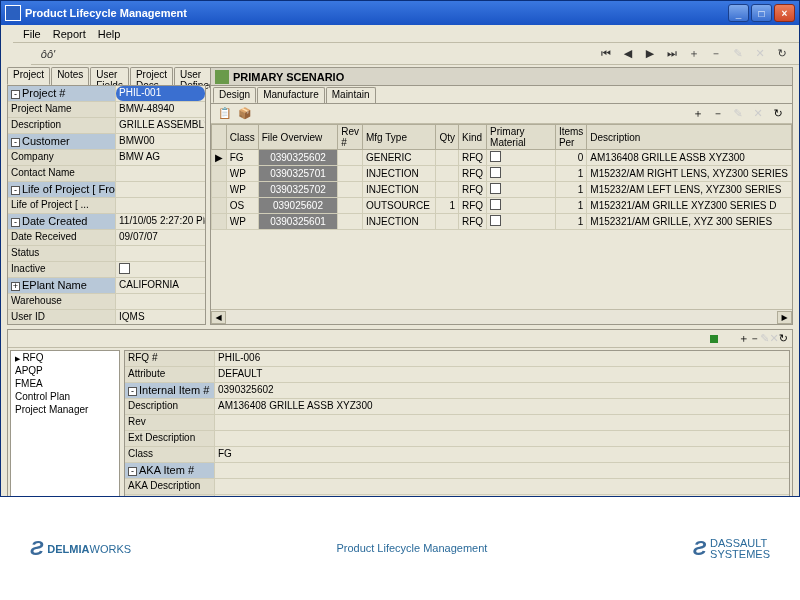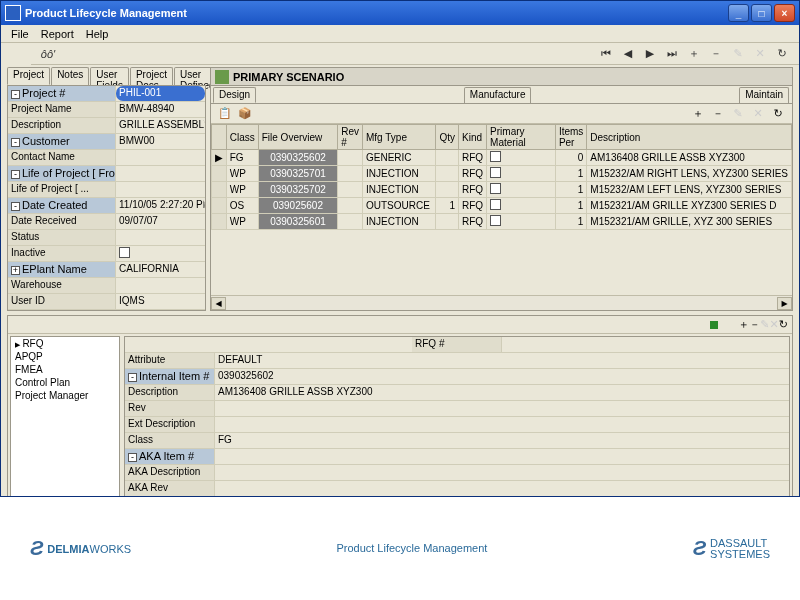--- a/index.html
+++ b/index.html
@@ -3,42 +3,42 @@
 <meta charset="utf-8">
 <style>
 * { box-sizing: border-box; margin: 0; padding: 0; font-family: Tahoma, sans-serif; font-size: 11px; }
 body { background: #fff; width: 800px; height: 600px; overflow: hidden; }
 .window { width: 800px; height: 497px; border: 1px solid #0a2f7a; background: #eae7d8; display: flex; flex-direction: column; }
 .titlebar { height: 24px; background: linear-gradient(#3a78e0,#1a54c4); display: flex; align-items: center; padding: 0 4px; color: #fff; font-weight: bold; }
 .titlebar .app-icon { width: 16px; height: 16px; background: #2a60c0; border: 1px solid #fff; margin-right: 4px; }
 .titlebar .spacer { flex: 1; }
 .titlebar .winbtn { width: 21px; height: 18px; margin-left: 2px; background: linear-gradient(#7ea9ec,#3a6fd0); border: 1px solid #1a3f8a; border-radius: 3px; display: flex; align-items: center; justify-content: center; color: #fff; font-weight: bold; font-size: 10px; cursor: pointer; }
 .titlebar .winbtn.close { background: linear-gradient(#ec7e5a,#d04a2a); border-color: #8a2a1a; }
-.menubar { height: 18px; background: #eae7d8; border-bottom: 1px solid #c0bca8; display: flex; align-items: center; padding: 0 4px; }
+.menubar { height: 18px; background: #eae7d8; border-bottom: 1px solid #c0bca8; display: flex; align-items: center; padding: 0 4px; margin-left: 12px; }
 .menubar span { padding: 0 6px; cursor: pointer; }
 .toolbar { height: 22px; background: #eae7d8; border-bottom: 1px solid #c0bca8; display: flex; align-items: center; padding: 0 6px; margin-left: 30px; }
 .toolbar .tool { width: 18px; height: 16px; margin: 0 2px; display: flex; align-items: center; justify-content: center; cursor: pointer; color: #333; }
 .toolbar .spacer { flex: 1; }
 .body-area { flex: 1; padding: 2px 6px 6px 6px; display: flex; flex-direction: column; gap: 4px; overflow: hidden; }
 .upper { display: flex; gap: 4px; height: 258px; }
 .left-panel { width: 199px; display: flex; flex-direction: column; }
 .tabs { display: flex; height: 18px; }
 .tab { background: #eae7d8; border: 1px solid #9c988a; border-bottom: none; padding: 1px 5px; margin-right: 1px; cursor: pointer; font-size: 10px; border-radius: 2px 2px 0 0; }
 .tab.active { background: #eae7d8; border-bottom: 1px solid #eae7d8; position: relative; z-index: 2; }
 .prop-grid { flex: 1; border: 1px solid #9c988a; background: #eae7d8; overflow: auto; }
 .prop-row { display: flex; height: 16px; border-bottom: 1px solid #d0cdb8; justify-content: center; }
 .prop-label { width: 108px; background: #e0ddcc; padding: 1px 3px; border-right: 1px solid #d0cdb8; white-space: nowrap; overflow: hidden; font-size: 10px; }
 .prop-label.group { background: #b8c8d8; font-weight: normal; }
 .prop-label .toggle { display: inline-block; width: 9px; height: 9px; border: 1px solid #555; margin-right: 2px; text-align: center; line-height: 7px; font-size: 9px; background: #fff; }
 .prop-value { flex: 1; padding: 1px 3px; background: #eae7d8; font-size: 10px; white-space: nowrap; overflow: hidden; border-radius: 7px; }
 .prop-value.sel { background: #3a6fd0; color: #fff; }
 .right-panel { flex: 1; border: 1px solid #9c988a; background: #eae7d8; display: flex; flex-direction: column; }
 .scenario-hdr { height: 18px; background: #d8d5c8; border-bottom: 1px solid #9c988a; display: flex; align-items: center; padding: 0 4px; font-weight: bold; }
 .scenario-hdr .icon { width: 14px; height: 14px; background: #6a9a4a; margin-right: 4px; }
-.sub-tabs { display: flex; height: 18px; padding: 1px 2px 0 2px; border-bottom: 1px solid #9c988a; justify-content: space-between; }
+.sub-tabs { display: flex; height: 18px; padding: 1px 2px 0 2px; border-bottom: 1px solid #9c988a; }
 .sub-toolbar { height: 20px; display: flex; align-items: center; padding: 0 4px; border-bottom: 1px solid #c0bca8; }
 .sub-toolbar .tool { width: 18px; height: 16px; margin: 0 1px; cursor: pointer; display: flex; align-items: center; justify-content: center; }
 .grid-wrap { flex: 1; overflow: auto; background: #eae7d8; position: relative; }
 table.grid { border-collapse: collapse; width: 100%; background: #eae7d8; }
 table.grid th { background: #e0ddcc; border: 1px solid #b0ac98; padding: 1px 3px; font-weight: normal; font-size: 10px; text-align: left; height: 16px; }
 table.grid td { border: 1px solid #d0cdb8; padding: 1px 3px; font-size: 10px; height: 16px; background: #eae7d8; white-space: nowrap; }
 table.grid td.rowhdr { background: #e0ddcc; width: 14px; text-align: center; }
 table.grid td.sel { background: #808080; color: #fff; }
 .chk { display: inline-block; width: 11px; height: 11px; border: 1px solid #555; background: #fff; }
 .hscroll { height: 15px; background: #e8e5d8; border-top: 1px solid #c0bca8; display: flex; align-items: center; }
@@ -110,20 +110,24 @@
             </div>
           <div class="prop-row">
               <div class="prop-label">Description</div>
               <div class="prop-value">GRILLE ASSEMBLY</div>
             </div>
           <div class="prop-row">
               <div class="prop-label group"><span class="toggle">-</span><span>Customer</span></div>
               <div class="prop-value">BMW00</div>
             </div>
           <div class="prop-row">
+              <div class="prop-label">Company</div>
+              <div class="prop-value">BMW AG</div>
+            </div>
+          <div class="prop-row">
               <div class="prop-label">Contact Name</div>
               <div class="prop-value"></div>
             </div>
           <div class="prop-row">
               <div class="prop-label group"><span class="toggle">-</span><span>Life of Project [ Fro...</span></div>
               <div class="prop-value"></div>
             </div>
           <div class="prop-row">
               <div class="prop-label">Life of Project [ ...</div>
               <div class="prop-value"></div>
@@ -281,20 +285,21 @@
         <div class="lower-left">
           <div class="item sel">RFQ</div>
           <div class="item">APQP</div>
           <div class="item">FMEA</div>
           <div class="item">Control Plan</div>
           <div class="item">Project Manager</div>
         </div>
         <div class="lower-right">
           <div class="prop-row">
               <div class="prop-label" style="width:90px">RFQ #</div>
+              <div class="prop-value">PHIL-006</div>
             </div>
           <div class="prop-row">
               <div class="prop-label" style="width:90px">Attribute</div>
               <div class="prop-value">DEFAULT</div>
             </div>
           <div class="prop-row">
               <div class="prop-label group" style="width:90px"><span class="toggle">-</span><span>Internal Item #</span></div>
               <div class="prop-value">0390325602</div>
             </div>
           <div class="prop-row">

